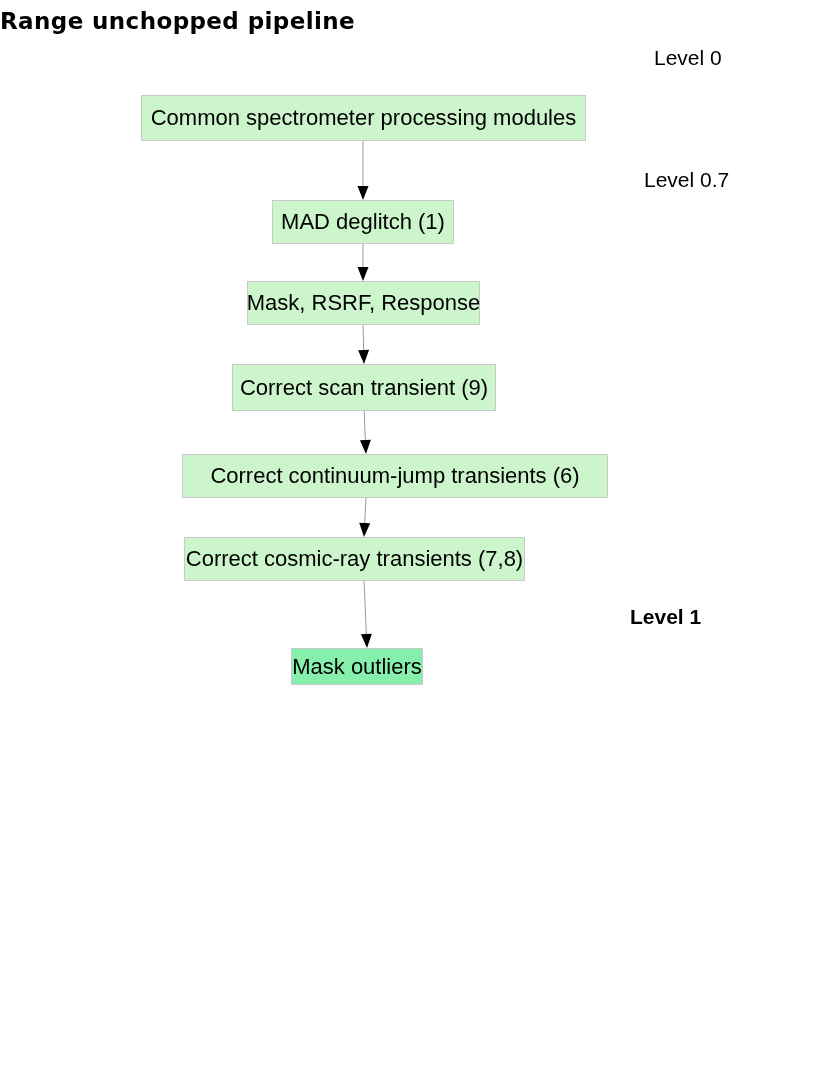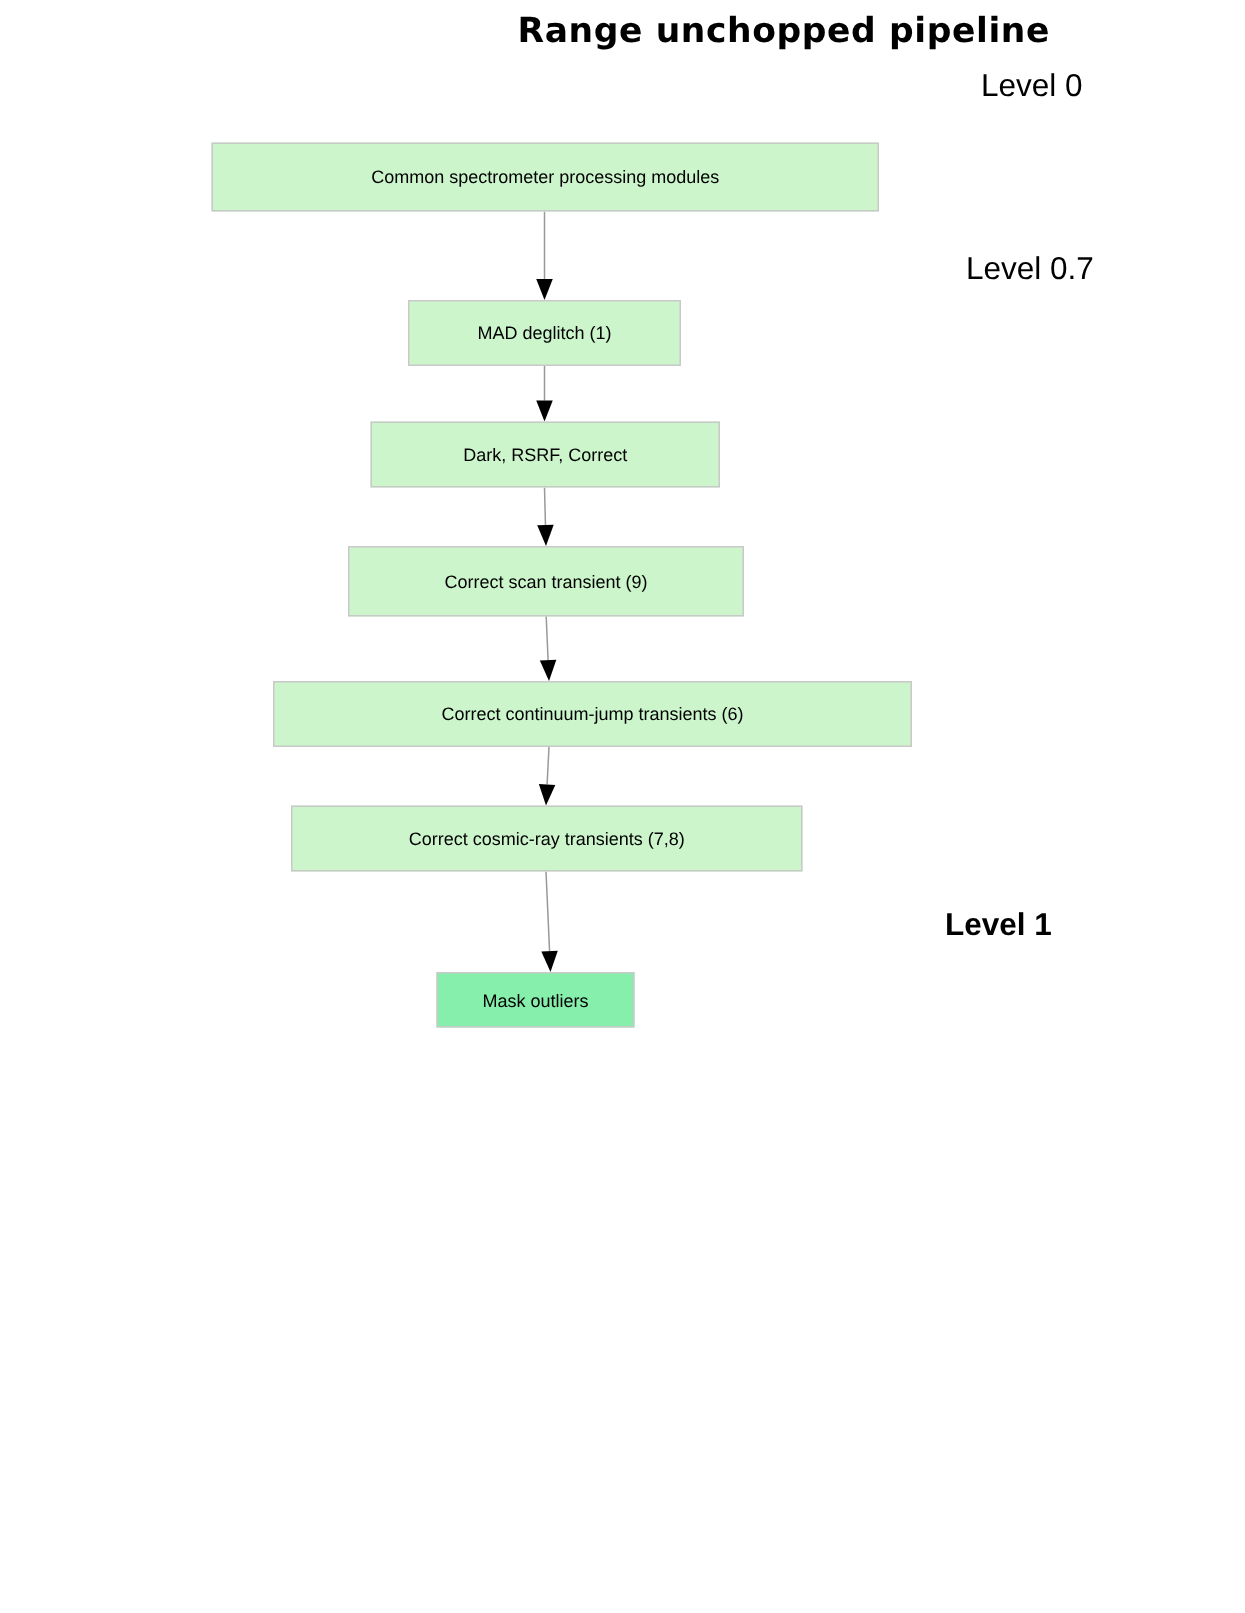--- a/index.html
+++ b/index.html
@@ -18,36 +18,36 @@
     position: absolute;
     left: 0; top: 0;
     width: 830px;
     height: 1075px;
   }
   .title {
     position: absolute;
     left: 0;
     top: 8px;
     width: 700px;
-    text-align: right;
+    text-align: left;
     font-family: "DejaVu Sans", sans-serif;
     font-weight: bold;
     font-size: 23px;
     letter-spacing: 0.4px;
     color: #000000;
     white-space: nowrap;
   }
   .node {
     position: absolute;
     box-sizing: border-box;
     background: #ccf5cc;
     border: 1px solid #c9c9c9;
     color: #000000;
     font-family: "Liberation Sans", sans-serif;
-    font-size: 12px;
+    font-size: 22px;
     line-height: 1;
     display: flex;
     align-items: center;
     justify-content: center;
     white-space: nowrap;
   }
   .level-label {
     position: absolute;
     font-family: "Liberation Sans", sans-serif;
     font-size: 21px;
@@ -94,24 +94,24 @@
         <g>
           <line x1="364" y1="581" x2="366.3737617867866" y2="634.0140132382334" stroke="#999999" stroke-width="1"></line>
           <polygon points="367,648 360.87926698752113,634.2600353934243 371.86825658605204,633.7679910830424" fill="#000000"></polygon>
         </g>
       </g>
   </svg>
 
   <div id="nodes">
       <div class="node" style="left: 141px; top: 95px; width: 445px; height: 46px; background: rgb(204, 245, 204); border-color: rgb(201, 201, 201); color: rgb(0, 0, 0);">Common spectrometer processing modules</div>
       <div class="node" style="left: 272px; top: 200px; width: 182px; height: 44px; background: rgb(204, 245, 204); border-color: rgb(201, 201, 201); color: #000000;">MAD deglitch (1)</div>
-      <div class="node" style="left: 247px; top: 281px; width: 233px; height: 44px; background: rgb(204, 245, 204); border-color: rgb(201, 201, 201); color: rgb(0, 0, 0);">Dark, RSRF, Correct</div>
+      <div class="node" style="left: 247px; top: 281px; width: 233px; height: 44px; background: rgb(204, 245, 204); border-color: rgb(201, 201, 201); color: rgb(0, 0, 0);">Mask, RSRF, Response</div>
       <div class="node" style="left: 232px; top: 364px; width: 264px; height: 47px; background: rgb(204, 245, 204); border-color: rgb(201, 201, 201); color: rgb(0, 0, 0);">Correct scan transient (9)</div>
       <div class="node" style="left: 182px; top: 454px; width: 426px; height: 44px; background: rgb(204, 245, 204); border-color: rgb(201, 201, 201); color: rgb(0, 0, 0);">Correct continuum-jump transients (6)</div>
-      <div class="node" style="left: 194px; top: 537px; width: 341px; height: 44px; background: rgb(204, 245, 204); border-color: rgb(201, 201, 201); color: rgb(0, 0, 0);">Correct cosmic-ray transients (7,8)</div>
+      <div class="node" style="left: 184px; top: 537px; width: 341px; height: 44px; background: rgb(204, 245, 204); border-color: rgb(201, 201, 201); color: rgb(0, 0, 0);">Correct cosmic-ray transients (7,8)</div>
       <div class="node" style="left: 291px; top: 648px; width: 132px; height: 37px; background: #86efac; border-color: rgb(201, 201, 201); color: rgb(0, 0, 0);">Mask outliers</div>
     </div>
 
   <div id="levels">
       <div class="level-label" style="left: 654px; top: 46px;">Level 0</div>
       <div class="level-label" style="left: 644px; top: 168px;">Level 0.7</div>
       <div class="level-label" style="left: 630px; top: 605px; font-weight: bold;">Level 1</div>
     </div>
 
 </div>

